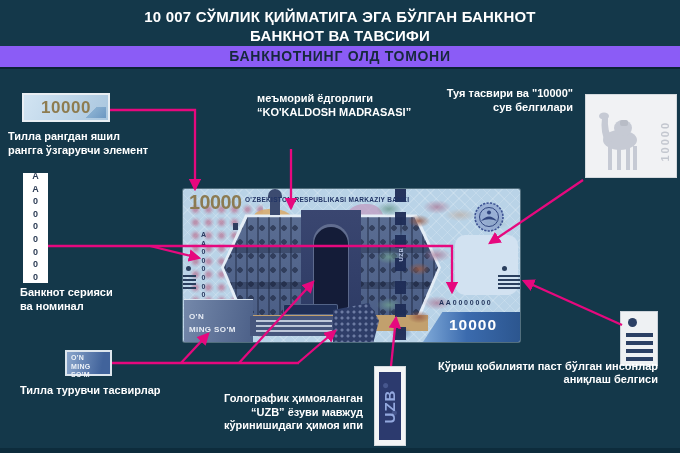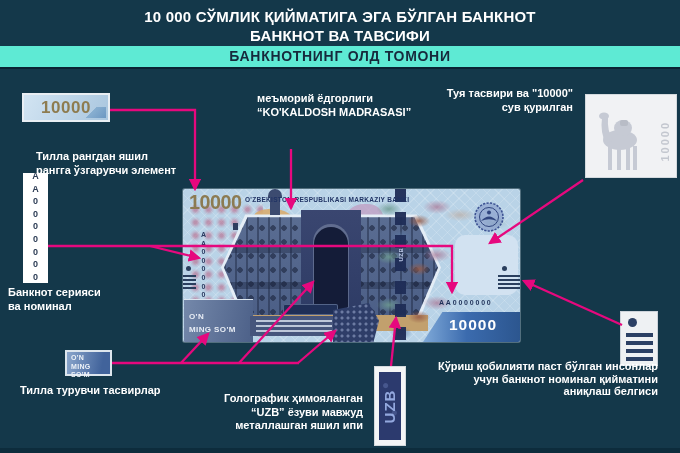--- a/index.html
+++ b/index.html
@@ -1,21 +1,21 @@
 <!DOCTYPE html>
 <html><head>
 <meta charset="utf-8">
 <style>
   html,body{margin:0;padding:0;background:#14384a;}
   .stage{position:relative;width:680px;height:453px;background:#14384a;overflow:hidden;
          font-family:"Liberation Sans",sans-serif;}
   
   .title{position:absolute;top:7px;left:0;width:680px;text-align:center;color:#ffffff;
          font-weight:bold;font-size:15px;line-height:19px;letter-spacing:.2px;}
-  .band{position:absolute;top:46px;left:0;width:680px;height:21px;background:#5eead4;
+  .band{position:absolute;top:46px;left:0;width:680px;height:21px;background:#8b5cf6;
         border-bottom:2px solid #0a2334;text-align:center;color:#16293c;font-weight:bold;
         font-size:14px;line-height:21px;letter-spacing:.7px;}
   
   .lbl{position:absolute;color:#ffffff;font-weight:bold;font-size:11px;line-height:13.5px;}
   .r{text-align:right;}
   
   .c1-box{position:absolute;left:22px;top:93px;width:88px;height:29px;box-sizing:border-box;
           background:linear-gradient(115deg,#d2e4f2 0%,#bcd4e8 55%,#a9c6de 100%);
           border:2px solid #e9eef3;}
   .c1-num{display:block;text-align:center;font-weight:bold;font-size:17px;line-height:25px;
@@ -122,44 +122,44 @@
       background-size:6px 6px;}
   .arrows{position:absolute;left:0;top:0;z-index:50;pointer-events:none;}
   .footer{position:absolute;left:0;bottom:0;width:680px;height:5px;background:#0d2c3c;}
 </style>
 </head>
 <body>
 
 <div class="stage">
 
   <div class="title">
-    <div>10 000 СЎМЛИК ҚИЙМАТИГА ЭГА БЎЛГАН БАНКНОТ</div>
+    <div>10 007 СЎМЛИК ҚИЙМАТИГА ЭГА БЎЛГАН БАНКНОТ</div>
     <div>БАНКНОТ ВА ТАВСИФИ</div>
   </div>
   <div class="band">
     <span>БАНКНОТНИНГ ОЛД ТОМОНИ</span>
   </div>
 
   <div class="c1-box">
     <span class="c1-num">10000</span>
     <span class="c1-slice"></span>
   </div>
-  <div class="lbl" style="left:36px;top:130px;margin-top:20px;">
+  <div class="lbl" style="left:8px;top:130px;">
     <div>Тилла рангдан яшил</div>
     <div>рангга ўзгарувчи элемент</div>
   </div>
 
   <div class="lbl" style="left:257px;top:92px;">
     <div>меъморий ёдгорлиги</div>
     <div>“KO'KALDOSH MADRASASI”</div>
   </div>
 
   <div class="lbl r" style="right:107px;top:87px;">
     <div>Туя тасвири ва "10000"</div>
-    <div>сув қурилган</div>
+    <div>сув белгилари</div>
   </div>
   <div class="camel-box">
     <svg width="64" height="78" viewBox="0 0 64 78" style="position:absolute;left:4px;top:3px;">
       <g fill="#c6cad4">
         <ellipse cx="30" cy="42" rx="17" ry="10"></ellipse>
         <ellipse cx="33" cy="30" rx="9" ry="8"></ellipse>
         <path d="M16 46 Q10 34 12 20 L18 20 Q17 33 23 42 Z"></path>
         <ellipse cx="14" cy="18" rx="5" ry="3.6"></ellipse>
         <rect x="18" y="48" width="4" height="24"></rect>
         <rect x="27" y="50" width="4" height="22"></rect>
@@ -167,52 +167,51 @@
         <rect x="43" y="48" width="4" height="24"></rect>
         <rect x="30" y="22" width="8" height="6" rx="2" fill="#b8bcc6"></rect>
       </g>
     </svg>
     <span class="camel-num">10000</span>
   </div>
 
   <div class="serial-box">
     <span class="vserial">AA0000000</span>
   </div>
-  <div class="lbl" style="left:8px;top:286px;">
+  <div class="lbl" style="left:20px;top:286px;">
     <div>Банкнот серияси</div>
     <div>ва номинал</div>
   </div>
 
   <div class="emb-box">
     <span>O'N</span>
     <span>MING SO'M</span>
   </div>
   <div class="lbl" style="left:20px;top:384px;">Тилла турувчи тасвирлар</div>
 
   <div class="lbl r" style="right:317px;top:392px;">
     <div>Голографик ҳимояланган</div>
     <div>“UZB” ёзуви мавжуд</div>
-    <div>металлашган яшил ипи</div>
+    <div>кўринишидаги ҳимоя ипи</div>
   </div>
   <div class="uzb-box">
     <div class="uzb-strip">
       <span class="uzb-text">UZB</span>
     </div>
   </div>
 
   <div class="blind-icon">
     <span class="blind-dot"></span>
     <span class="blind-bar" style="top:21px;"></span>
     <span class="blind-bar" style="top:29px;"></span>
     <span class="blind-bar" style="top:37px;"></span>
     <span class="blind-bar" style="top:45px;"></span>
   </div>
   <div class="lbl r" style="right:22px;top:360px;line-height:12.5px;">
     <div>Кўриш қобилияти паст бўлган инсонлар</div>
-    <div>учун банкнот номинал қийматини</div>
     <div>аниқлаш белгиси</div>
   </div>
 
   <div class="note">
     <div class="note-grid"></div>
     <div class="rosette"></div>
     <div class="orange-patch"></div>
     <div class="mauve-patch"></div>
     <div class="hex-back"></div>
     <div class="hex"></div>

